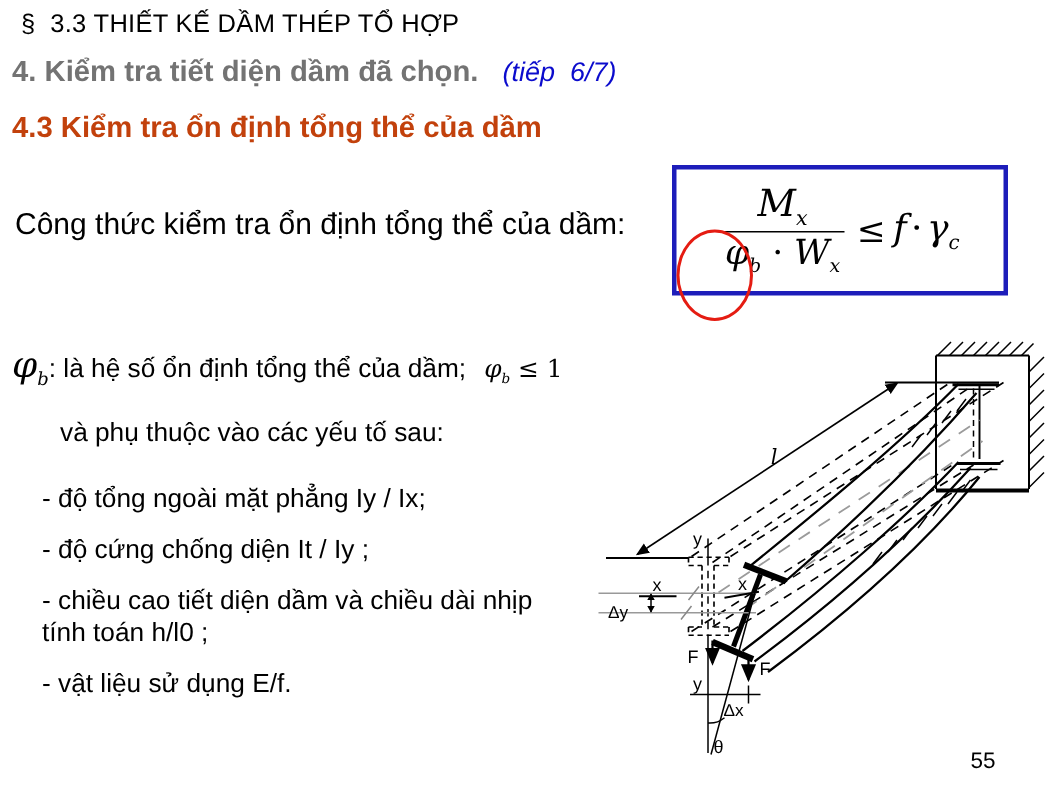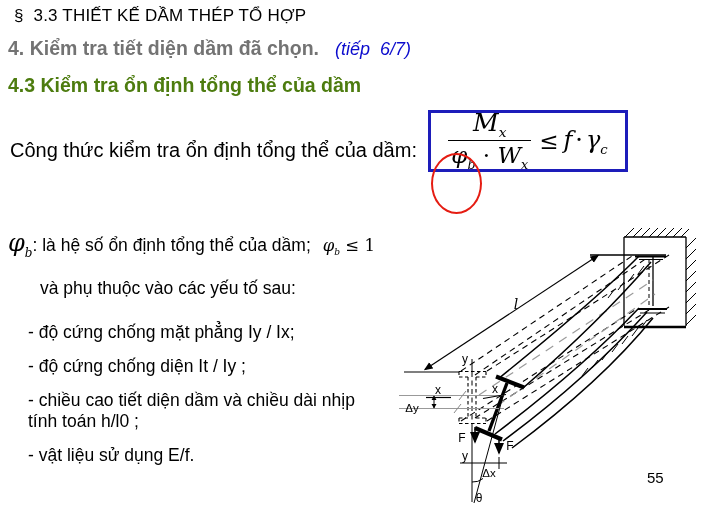--- a/index.html
+++ b/index.html
@@ -6,23 +6,23 @@
   body{
     width:704px;height:527px;position:relative;overflow:hidden;
     background:#ffffff;color:#000;
     font-family:"Liberation Sans", sans-serif;
   }
   .abs{position:absolute;}
   .title{left:14px;top:6px;font-size:17px;font-weight:normal;white-space:pre;letter-spacing:.2px;}
   .subtitle-row{left:8px;top:37px;display:flex;align-items:baseline;}
   .subtitle{font-size:19.5px;font-weight:bold;color:#737373;}
   .subtitle-note{font-size:18px;font-style:italic;color:#0b0bcd;margin-left:16px;white-space:pre;}
-  .section-heading{left:8px;top:74px;font-size:19.5px;font-weight:bold;color:#4d7c0f;}
+  .section-heading{left:8px;top:74px;font-size:19.5px;font-weight:bold;color:#c2410c;}
   .intro{left:10px;top:139px;font-size:20px;}
-  .formula-area{left:428px;top:110px;width:200px;height:62px;}
+  .formula-area{left:448px;top:110px;width:200px;height:87px;padding-left:24px;}
   .formula-box{
     position:absolute;inset:0;border:3px solid #1d1dba;background:#fff;
     display:flex;align-items:center;justify-content:center;
     font-family:"DejaVu Serif", serif;font-style:italic;
   }
   .frac{display:flex;flex-direction:column;align-items:center;margin-right:7px;}
   .frac .num{font-size:25px;line-height:1.05;padding:0 4px 1px 4px;}
   .frac .den{font-size:23px;line-height:1.1;border-top:1.6px solid #000;padding:2px 3px 0 3px;white-space:nowrap;}
   .mr-sub{font-size:.55em;font-style:italic;}
   .leq{font-size:23px;font-style:normal;margin:0 5px 0 1px;}
@@ -32,21 +32,21 @@
     position:absolute;left:3px;top:43px;width:47px;height:57px;
     border:2.6px solid #e51c12;border-radius:50%;pointer-events:none;
   }
   .phi-line{left:8px;top:229px;display:flex;align-items:baseline;font-size:17.5px;}
   .phi-big{font-family:"DejaVu Serif", serif;font-style:italic;font-size:24px;}
   .phi-big .mr-sub{font-size:12px;}
   .phi-cond{font-family:"DejaVu Serif", serif;font-style:italic;font-size:16.5px;margin-left:12px;white-space:pre;}
   .depends{left:40px;top:278px;font-size:17.5px;}
   .bullets{left:28px;top:322px;width:352px;display:flex;flex-direction:column;gap:13px;
     font-size:17.5px;line-height:1.2;}
-  .page-number{left:647px;top:469px;font-size:15px;}
+  .page-number{left:647px;top:499px;font-size:15px;}
   .diagram{left:395px;top:210px;width:309px;height:300px;}
   svg text{font-family:"Liberation Sans", sans-serif;fill:#000;}
   svg .ser{font-family:"DejaVu Serif", serif;font-style:italic;}
 </style>
 </head>
 <body>
 
 <div class="abs title">§  3.3 THIẾT KẾ DẦM THÉP TỔ HỢP</div>
 
 <div class="abs subtitle-row">
@@ -72,21 +72,21 @@
 
 <div class="abs phi-line">
   <span class="phi-big"><span>φ</span><sub class="mr-sub">b</sub></span>
   <span>: là hệ số ổn định tổng thể của dầm;</span>
   <span class="phi-cond"><span>φ</span><sub class="mr-sub">b</sub><span style="font-style:normal"> ≤ 1</span></span>
 </div>
 
 <div class="abs depends">và phụ thuộc vào các yếu tố sau:</div>
 
 <div class="abs bullets">
-  <div>- độ cứng chống mặt phẳng Iy / Ix;</div>
+  <div>- độ tổng ngoài mặt phẳng Iy / Ix;</div>
   <div>- độ cứng chống diện It / Iy ;</div>
   <div>- chiều cao tiết diện dầm và chiều dài nhịp tính toán h/l0 ;</div>
   <div>- vật liệu sử dụng E/f.</div>
 </div>
 
 <svg class="abs diagram" viewBox="0 0 309 300" xmlns="http://www.w3.org/2000/svg">
   <defs>
     <marker id="arw" viewBox="0 0 10 10" refX="8.5" refY="5" markerWidth="8" markerHeight="8" orient="auto-start-reverse">
       <path d="M0,0.8 L10,5 L0,9.2 z" fill="#000"></path>
     </marker>

